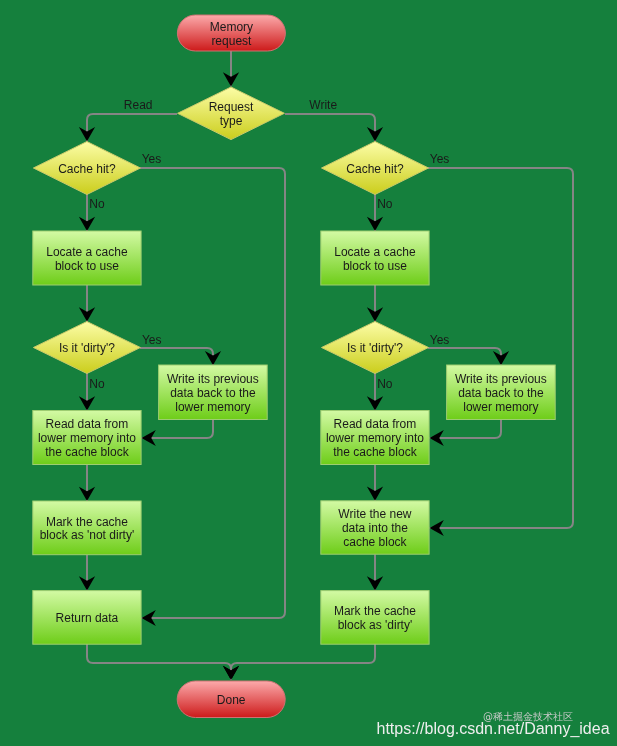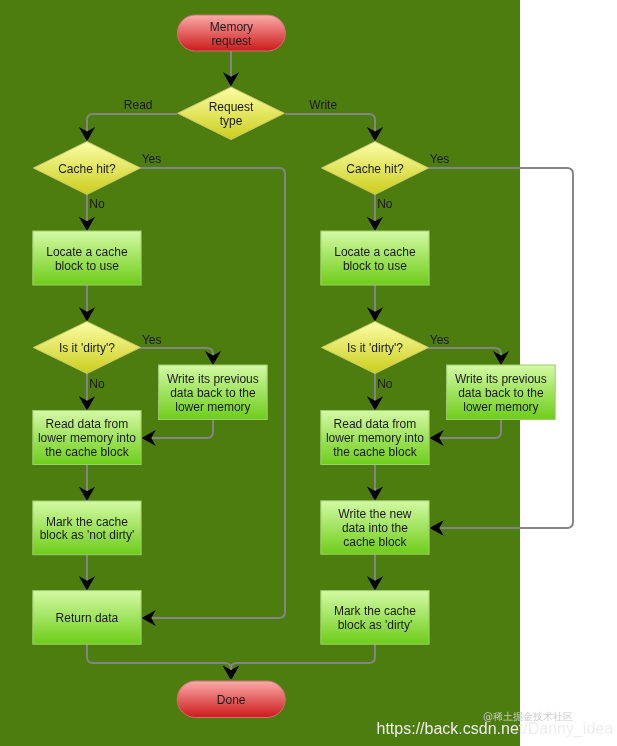--- a/index.html
+++ b/index.html
@@ -1,18 +1,18 @@
 <!DOCTYPE html>
 <html><head>
 <meta charset="utf-8">
 <style>
   html,body{margin:0;padding:0;background:#ffffff;}
   body{width:617px;height:746px;overflow:hidden;
        font-family:"Liberation Sans",sans-serif;}
-  #canvas{position:relative;width:520px;height:746px;background:#4d7c0f;transform:translateZ(0);}
+  #canvas{position:relative;width:617px;height:746px;background:#15803d;transform:translateZ(0);}
   svg#diagram{position:absolute;left:0;top:0;display:block;}
   svg#diagram text{ }
   .nodetext{font-family:"Liberation Sans",sans-serif;font-size:12px;fill:#1a1a1a;}
   .edgelabel{font-family:"Liberation Sans",sans-serif;font-size:12px;fill:#1a1a1a;}
   .wm{position:absolute;white-space:nowrap;}
   .wm-url{font-family:"Liberation Sans",sans-serif;font-size:16px;color:#eeeeee;
           left:376.5px;top:719.5px;}
   .wm-cn{font-family:"DejaVu Sans",sans-serif;font-size:10px;color:#cbcbcb;
          left:483px;top:710px;}
 </style>
@@ -213,15 +213,15 @@
         <text x="141.7" y="163" class="edgelabel">Yes</text>
         <text x="89.3" y="208" class="edgelabel">No</text>
         <text x="141.9" y="343.6" class="edgelabel">Yes</text>
         <text x="89.3" y="388" class="edgelabel">No</text>
         <text x="429.8" y="163" class="edgelabel">Yes</text>
         <text x="377.2" y="208" class="edgelabel">No</text>
         <text x="429.8" y="343.6" class="edgelabel">Yes</text>
         <text x="377.2" y="388" class="edgelabel">No</text>
       </g>
   </svg>
-  <div class="wm wm-url">https://back.csdn.net/Danny_idea</div>
+  <div class="wm wm-url">https://blog.csdn.net/Danny_idea</div>
   <div class="wm wm-cn">@稀土掘金技术社区</div>
 </div>
 
 </body></html>

